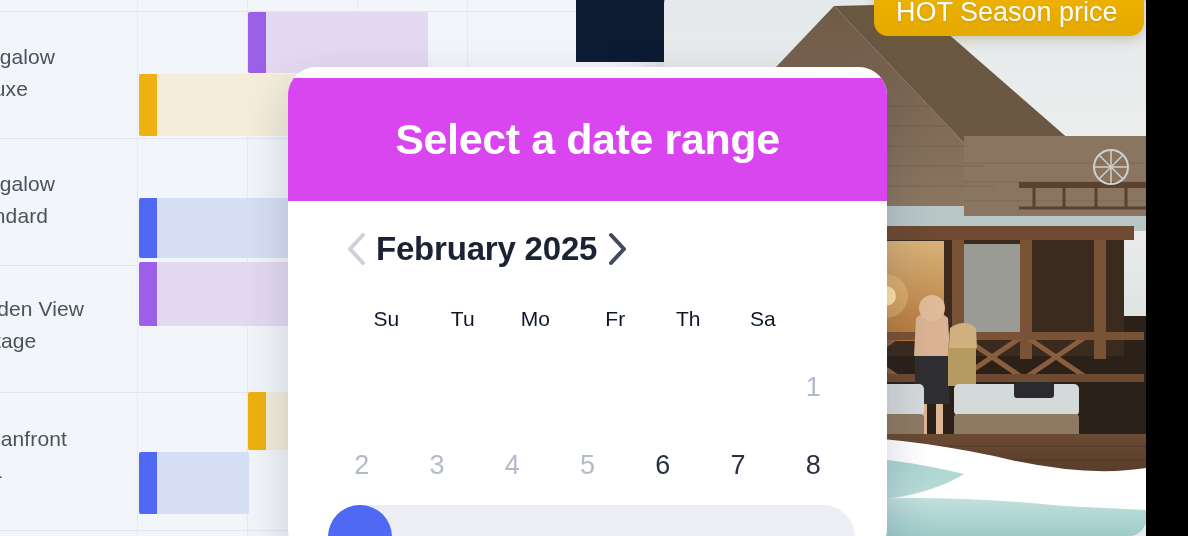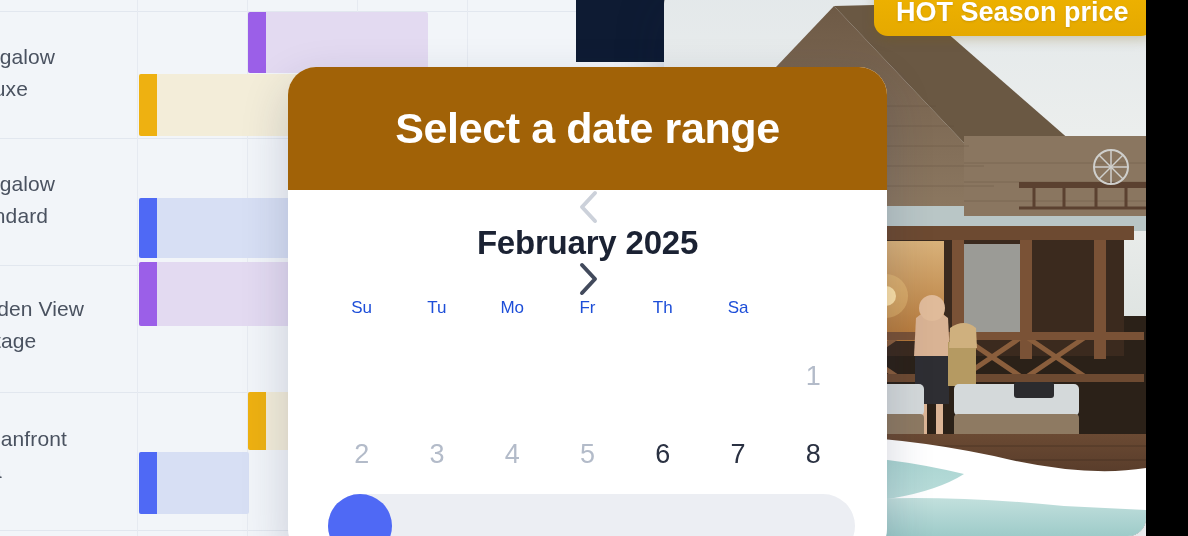--- a/index.html
+++ b/index.html
@@ -78,21 +78,21 @@
     padding: 0 26px 0 22px;
     display: flex; align-items: flex-end;
     border-radius: 14px;
     background: linear-gradient(180deg,#f0b400 0%,#e5a900 100%);
     box-shadow: 0 4px 12px rgba(120,90,0,.25);
     z-index: 6;
   }
   #hot-badge span {
     color: #ffffff;
     font-size: 27px;
-    font-weight: bold;
+    font-weight: normal;
     line-height: 1;
     padding-bottom: 10px;
     white-space: nowrap;
     text-shadow: 0 1px 2px rgba(120,90,0,.25);
   }
   
   #photo-right-strip {
     position: absolute; left: 1146px; top: 0;
     width: 42px; height: 536px;
     background: #000000;
@@ -105,59 +105,58 @@
     left: 288px; top: 67px;
     width: 599px; height: 490px;
     border-radius: 28px;
     background: #ffffff;
     box-shadow: 0 18px 48px rgba(30,40,80,.20);
     overflow: hidden;
     z-index: 5;
   }
   #dp-header {
     height: 123px;
-    background: #a16207;
-    display: flex; align-items: center; justify-content: center;
+    background: #d946ef;
+    display: flex; align-items: center; justify-content: center; margin-top: 11px;
   }
   #dp-header .title {
     color: #ffffff;
     font-size: 43px;
     font-weight: bold;
     letter-spacing: -0.4px;
   }
   #dp-body { padding: 0 36px; }
 
   #month-nav {
     height: 96px;
     display: flex; align-items: center; 
     padding: 0 12px;
-    flex-direction: column;
   }
   .chev {
     width: 40px; height: 40px;
     display: flex; align-items: center; justify-content: center;
     cursor: pointer;
   }
   .chev svg { display: block; }
   #month-title {
     font-size: 33px;
     font-weight: bold;
     color: #1b2233;
     letter-spacing: -0.2px;
   }
 
   .dow-row, .date-row {
     display: grid;
     grid-template-columns: repeat(7, 1fr);
   }
   .dow-row { margin-bottom: 4px; }
   .dow {
-    text-align: center;
-    font-size: 17px;
-    color: #1d4ed8;
+    text-align: right;
+    font-size: 21px;
+    color: #0f172a;
     line-height: 44px;
   }
   .cell {
     position: relative;
     height: 64px;
     display: flex; align-items: center; justify-content: center;
     font-size: 27px;
   }
   .cell .num { position: relative; z-index: 2; }
   .cell.muted .num { color: #b3bbc9; }

